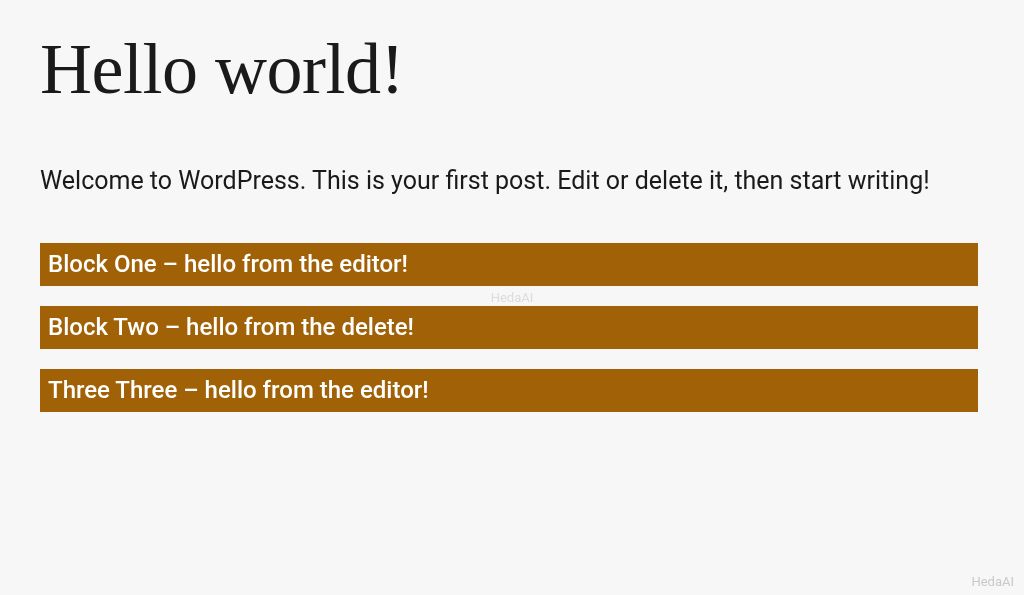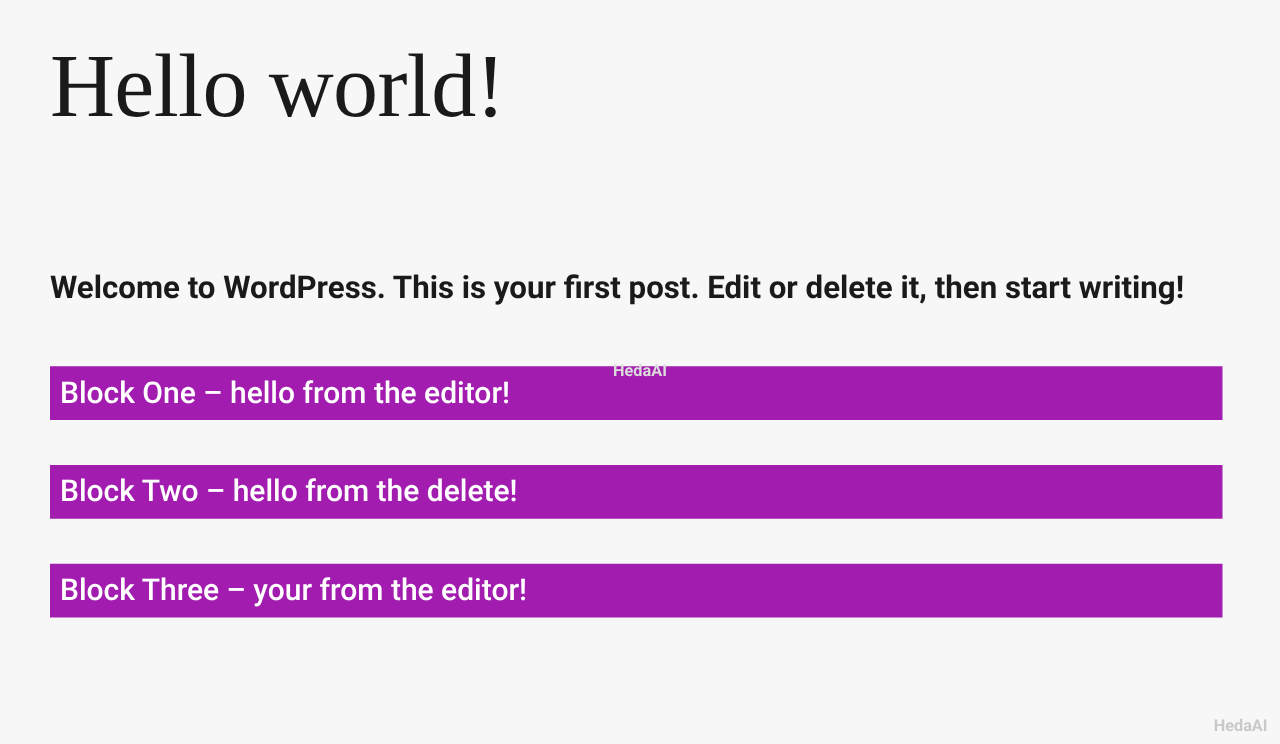--- a/index.html
+++ b/index.html
@@ -1,51 +1,50 @@
 <!DOCTYPE html>
 <html><head>
   <meta charset="utf-8">
   <style>
     * {
       margin: 0;
       padding: 0;
       box-sizing: border-box;
-      font-weight: bold;
     }
     body {
       background: #f7f7f7;
       width: 1024px;
       height: 595px;
       font-family: -apple-system, BlinkMacSystemFont, "Segoe UI", Roboto, Helvetica, Arial, sans-serif;
       color: #1a1a1a;
       padding: 30px 40px;
       position: relative;
     }
     .post-title {
       font-family: "Times New Roman", Times, Georgia, serif;
       font-weight: 400;
       font-size: 72px;
       line-height: 1.1;
-      margin-bottom: 102px;
+      margin-bottom: 52px;
       letter-spacing: -0.5px;
     }
     .post-intro {
       font-size: 25px;
       line-height: 1.6;
       margin-bottom: 42px;
       color: #1a1a1a;
       max-width: 940px;
     }
     .editor-block {
-      background: #a21caf;
+      background: #a16207;
       color: #ffffff;
       font-size: 24px;
       font-weight: 500;
       padding: 7px 8px 8px 8px;
-      margin-bottom: 36px;
+      margin-bottom: 20px;
       max-width: 938px;
     }
     .watermark-center {
       position: absolute;
       left: 50%;
       top: 290px;
       transform: translateX(-50%);
       color: #dcdcdc;
       font-size: 13px;
       pointer-events: none;
@@ -63,16 +62,16 @@
   </style>
 </head>
 <body>
 
 <h1 class="post-title">Hello world!</h1>
 
 <p class="post-intro">Welcome to WordPress. This is your first post. Edit or delete it, then start writing!</p>
 
 <div class="editor-block">Block One – hello from the editor!</div>
 <div class="editor-block">Block Two – hello from the delete!</div>
-<div class="editor-block">Block Three – your from the editor!</div>
+<div class="editor-block">Three Three – hello from the editor!</div>
 
 <div class="watermark-center">HedaAI</div>
 <div class="watermark-corner">HedaAI</div>
 
 </body></html>

